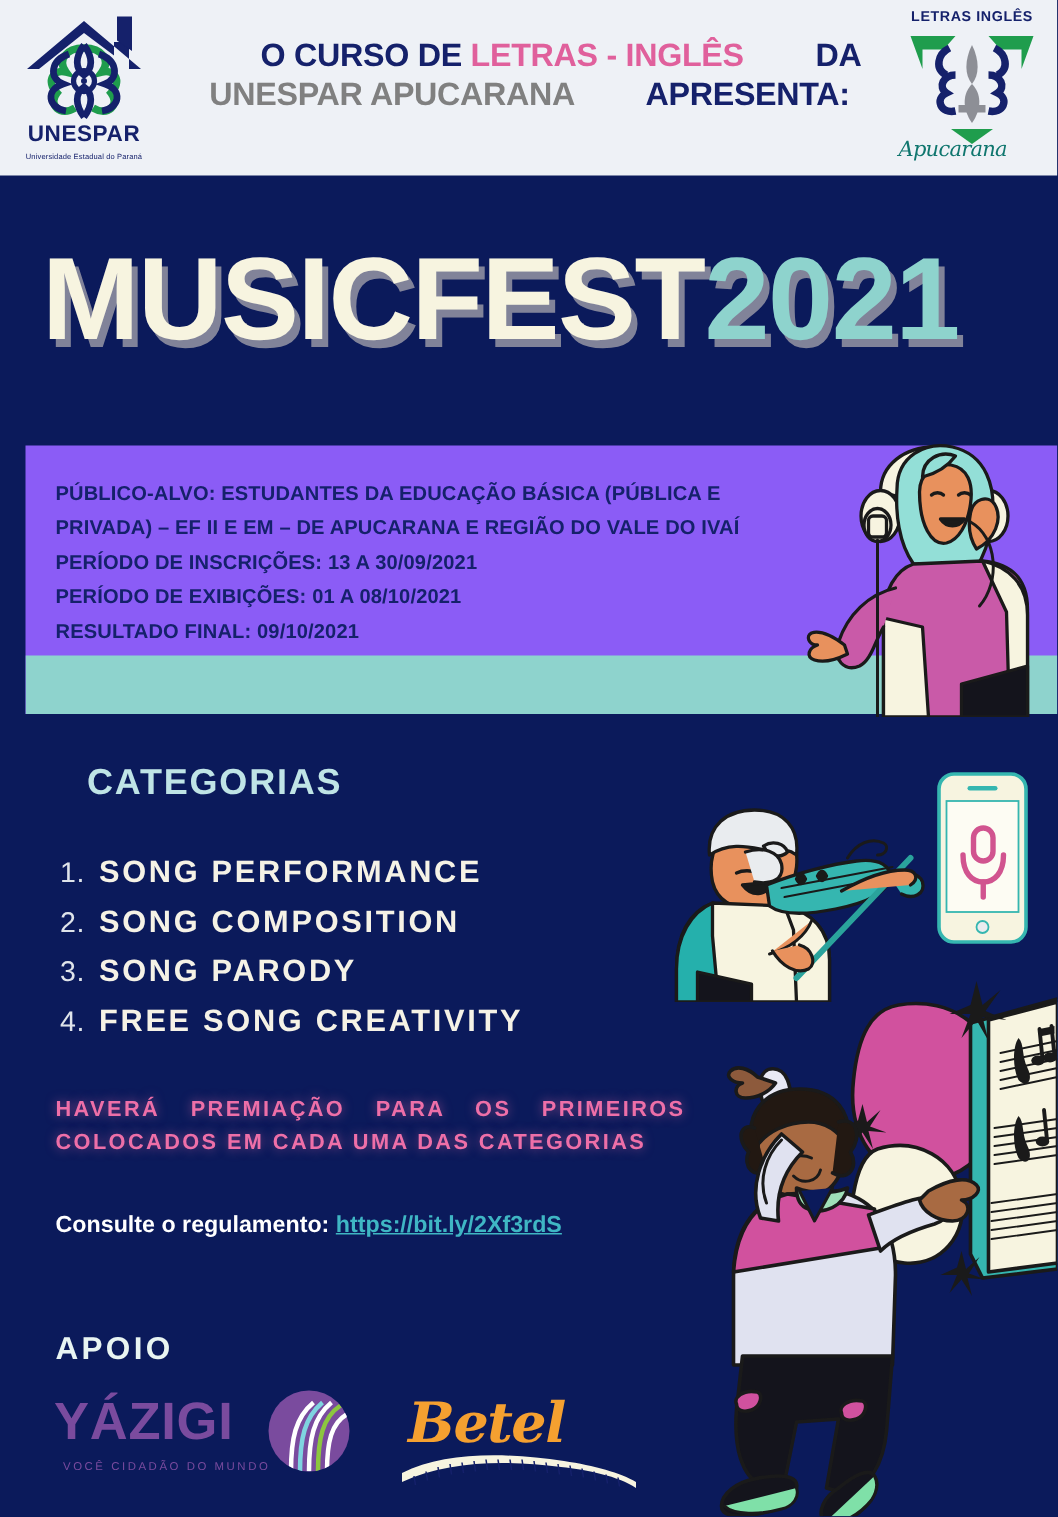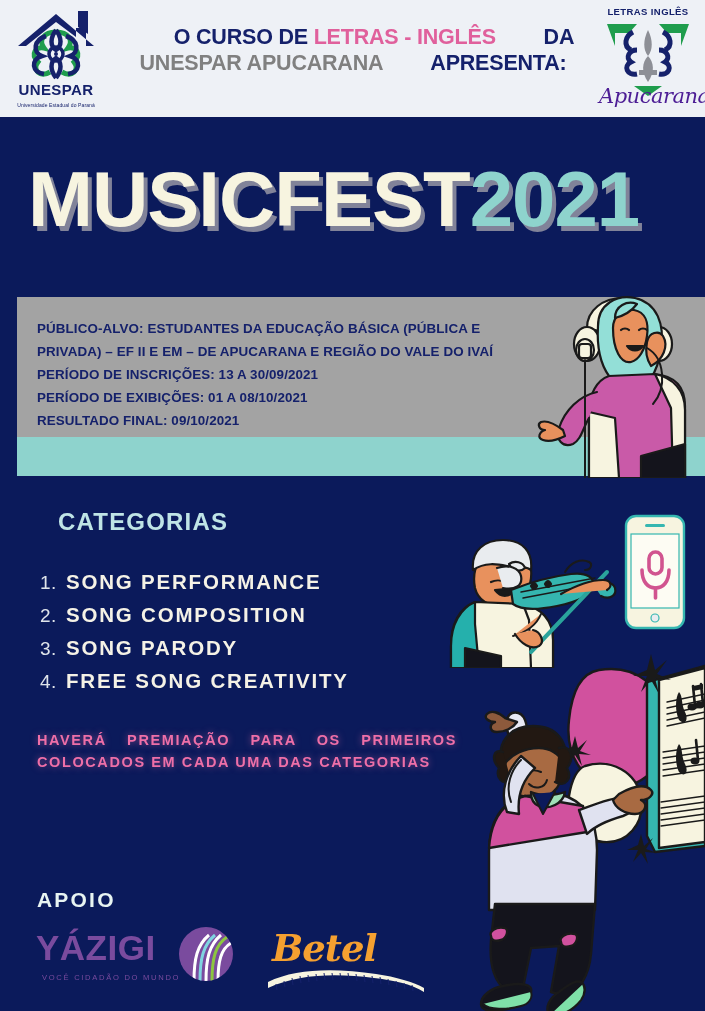--- a/index.html
+++ b/index.html
@@ -61,21 +61,21 @@
   }
   .logo-letras .top-word{
     position:absolute; left:0; top:0; width:98px;
     text-align:center;
     font-size:9.5px; font-weight:bold; color:#15216b;
     letter-spacing:0.4px;
   }
   .logo-letras .script{
     position:absolute; left:0; bottom:2px; width:98px;
     font-family:"DejaVu Serif", serif;
-    font-style:italic; font-size:21px; color:#4c1d95;
+    font-style:italic; font-size:14px; color:#0f766e;
     letter-spacing:-0.5px;
   }
 
   
   .title{
     position:absolute;
     left:28px; top:160px;
     font-size:78px;
     font-weight:bold;
     letter-spacing:-1px;
@@ -84,21 +84,21 @@
     text-shadow:4px 5px 0 rgba(150,150,165,.85);
   }
   .title .t-main{color:#f7f4e0;}
   .title .t-year{color:#8ed3cd;}
 
   
   .infobox{
     position:absolute;
     left:17px; top:297px;
     width:688px; height:179px;
-    background:#a3a3a3;
+    background:#8b5cf6;
     overflow:hidden;
   }
   .infobox .teal{
     position:absolute; left:0; bottom:0;
     width:688px; height:39px;
     background:#8ed3cd;
   }
   .infotext{
     position:absolute;
     left:20px; top:20px;
@@ -366,20 +366,23 @@
       <path d="M20 58 C20 70 26 76 33.5 76 C41 76 47 70 47 58"></path>
       <path d="M33.5 76 L33.5 86"></path>
     </g>
   </svg>
 
   <div class="prize">
     <span class="l1">HAVERÁ PREMIAÇÃO PARA OS PRIMEIROS</span>
     <span>COLOCADOS EM CADA UMA DAS CATEGORIAS</span>
   </div>
 
+  <div class="reglinewrap">
+    <span class="reg-label">Consulte o regulamento: </span><a class="reg-url" href="#">https://bit.ly/2Xf3rdS</a>
+  </div>
 
   <div class="sec-apoio">APOIO</div>
 
   <div class="sponsors">
     <div class="yazigi">
       <div class="word">YÁZIGI</div>
       <div class="tag">VOCÊ CIDADÃO DO MUNDO</div>
       <div class="mark">
         <svg width="54" height="54" viewBox="0 0 54 54">
           <g fill="none" stroke-width="3" stroke-linecap="butt">

